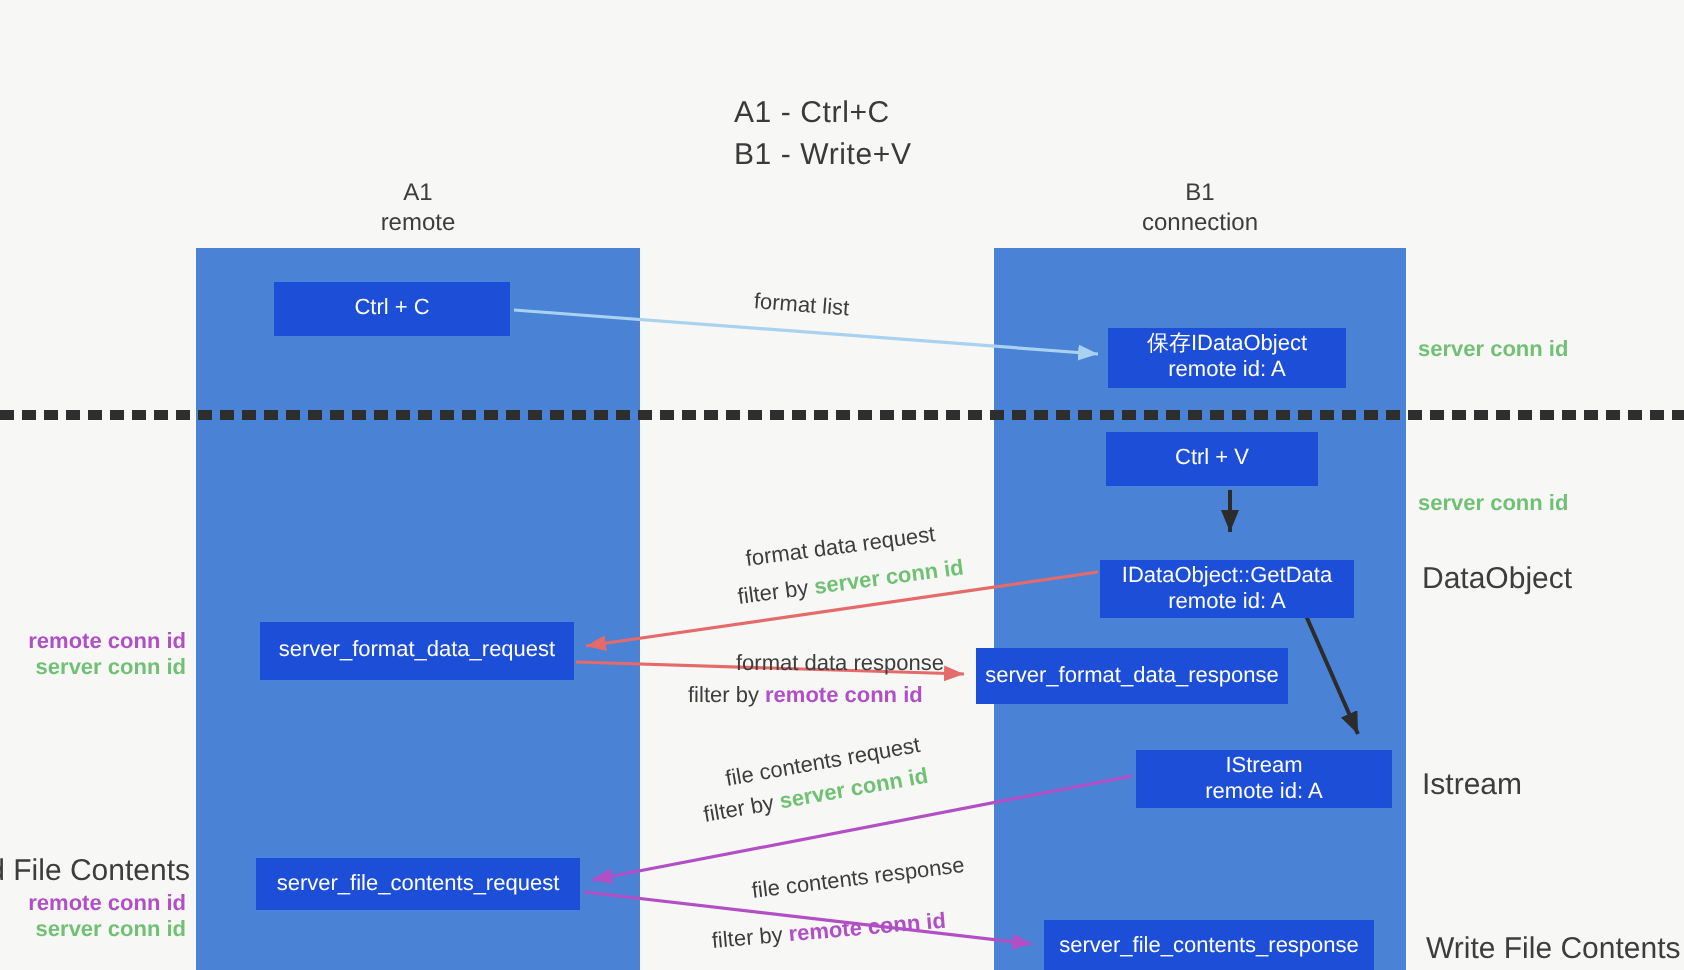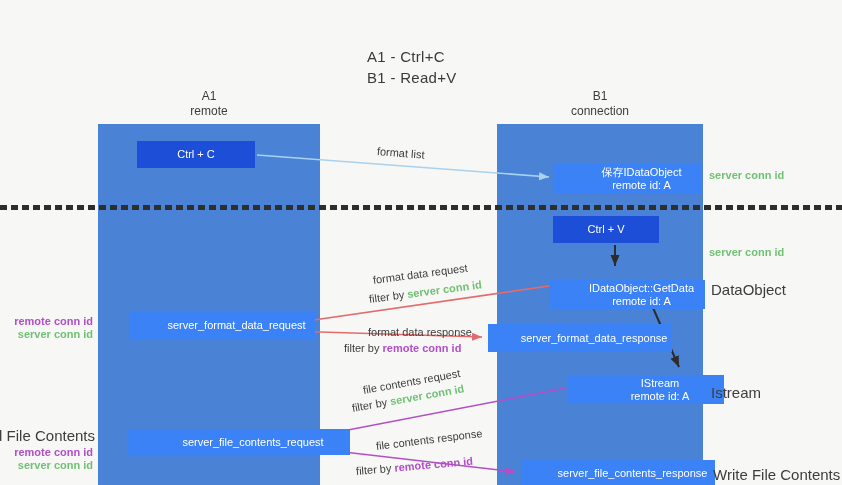--- a/index.html
+++ b/index.html
@@ -20,30 +20,30 @@
 
   .dash-sep { position:absolute; left:0; top:169px; width:842px; height:5px;
               background:repeating-linear-gradient(90deg,#2e2e2e 0 7px,transparent 7px 11px); }
 
   .arrows { position:absolute; left:0; top:0; pointer-events:none; }
 
   .node { position:absolute; display:flex; flex-direction:column; align-items:center;
           justify-content:center; color:#ffffff; font-size:11px; line-height:13px;
           text-align:center; white-space:nowrap; }
   .green  { background:#1d4ed8; }
-  .orange { background:#3b82f6;padding-left:28px; }
+  .orange { background:#1d4ed8; }
 
   .n-ctrlc    { left:137px; top:105px; width:118px; height:27px; }
   .n-save     { left:554px; top:128px; width:119px; height:30px; }
   .n-ctrlv    { left:553px; top:180px; width:106px; height:27px; }
   .n-getdata  { left:550px; top:244px; width:127px; height:29px; }
   .n-fmtreq   { left:130px; top:275px; width:157px; height:29px; }
   .n-fmtresp  { left:488px; top:288px; width:156px; height:28px; }
   .n-istream  { left:568px; top:339px; width:128px; height:29px; }
-  .n-filereq  { left:128px; top:393px; width:194px; height:26px;justify-content:center; }
+  .n-filereq  { left:128px; top:393px; width:162px; height:26px;justify-content:center; }
   .n-fileresp { left:522px; top:424px; width:165px; height:26px; }
 
   .lbl { position:absolute; font-size:11px; color:#3d3d3d; white-space:nowrap;
          transform-origin:left center; }
   .key-green  { color:#71c175; font-weight:bold; }
   .key-purple { color:#b04fc6; font-weight:bold; }
 
   .lbl-format-list     { left:377px; top:109px; transform:rotate(4.5deg); }
   .lbl-fmtreq          { left:373px; top:238px; transform:rotate(-7.5deg); }
   .lbl-fmtreq-filter   { left:369px; top:257px; transform:rotate(-7.5deg); }
@@ -72,21 +72,21 @@
   .bottom-line { position:absolute; left:0; top:478px; width:842px; height:2px;
                  background:#cfe0ef; }
 </style>
 </head>
 <body>
 
 <div class="canvas">
 
   <div class="title">
     <div>A1 - Ctrl+C</div>
-    <div>B1 - Read+V</div>
+    <div>B1 - Write+V</div>
   </div>
 
   <div class="colhead colhead-a1">
     <div>A1</div>
     <div>remote</div>
   </div>
   <div class="colhead colhead-b1">
     <div>B1</div>
     <div>connection</div>
   </div>

